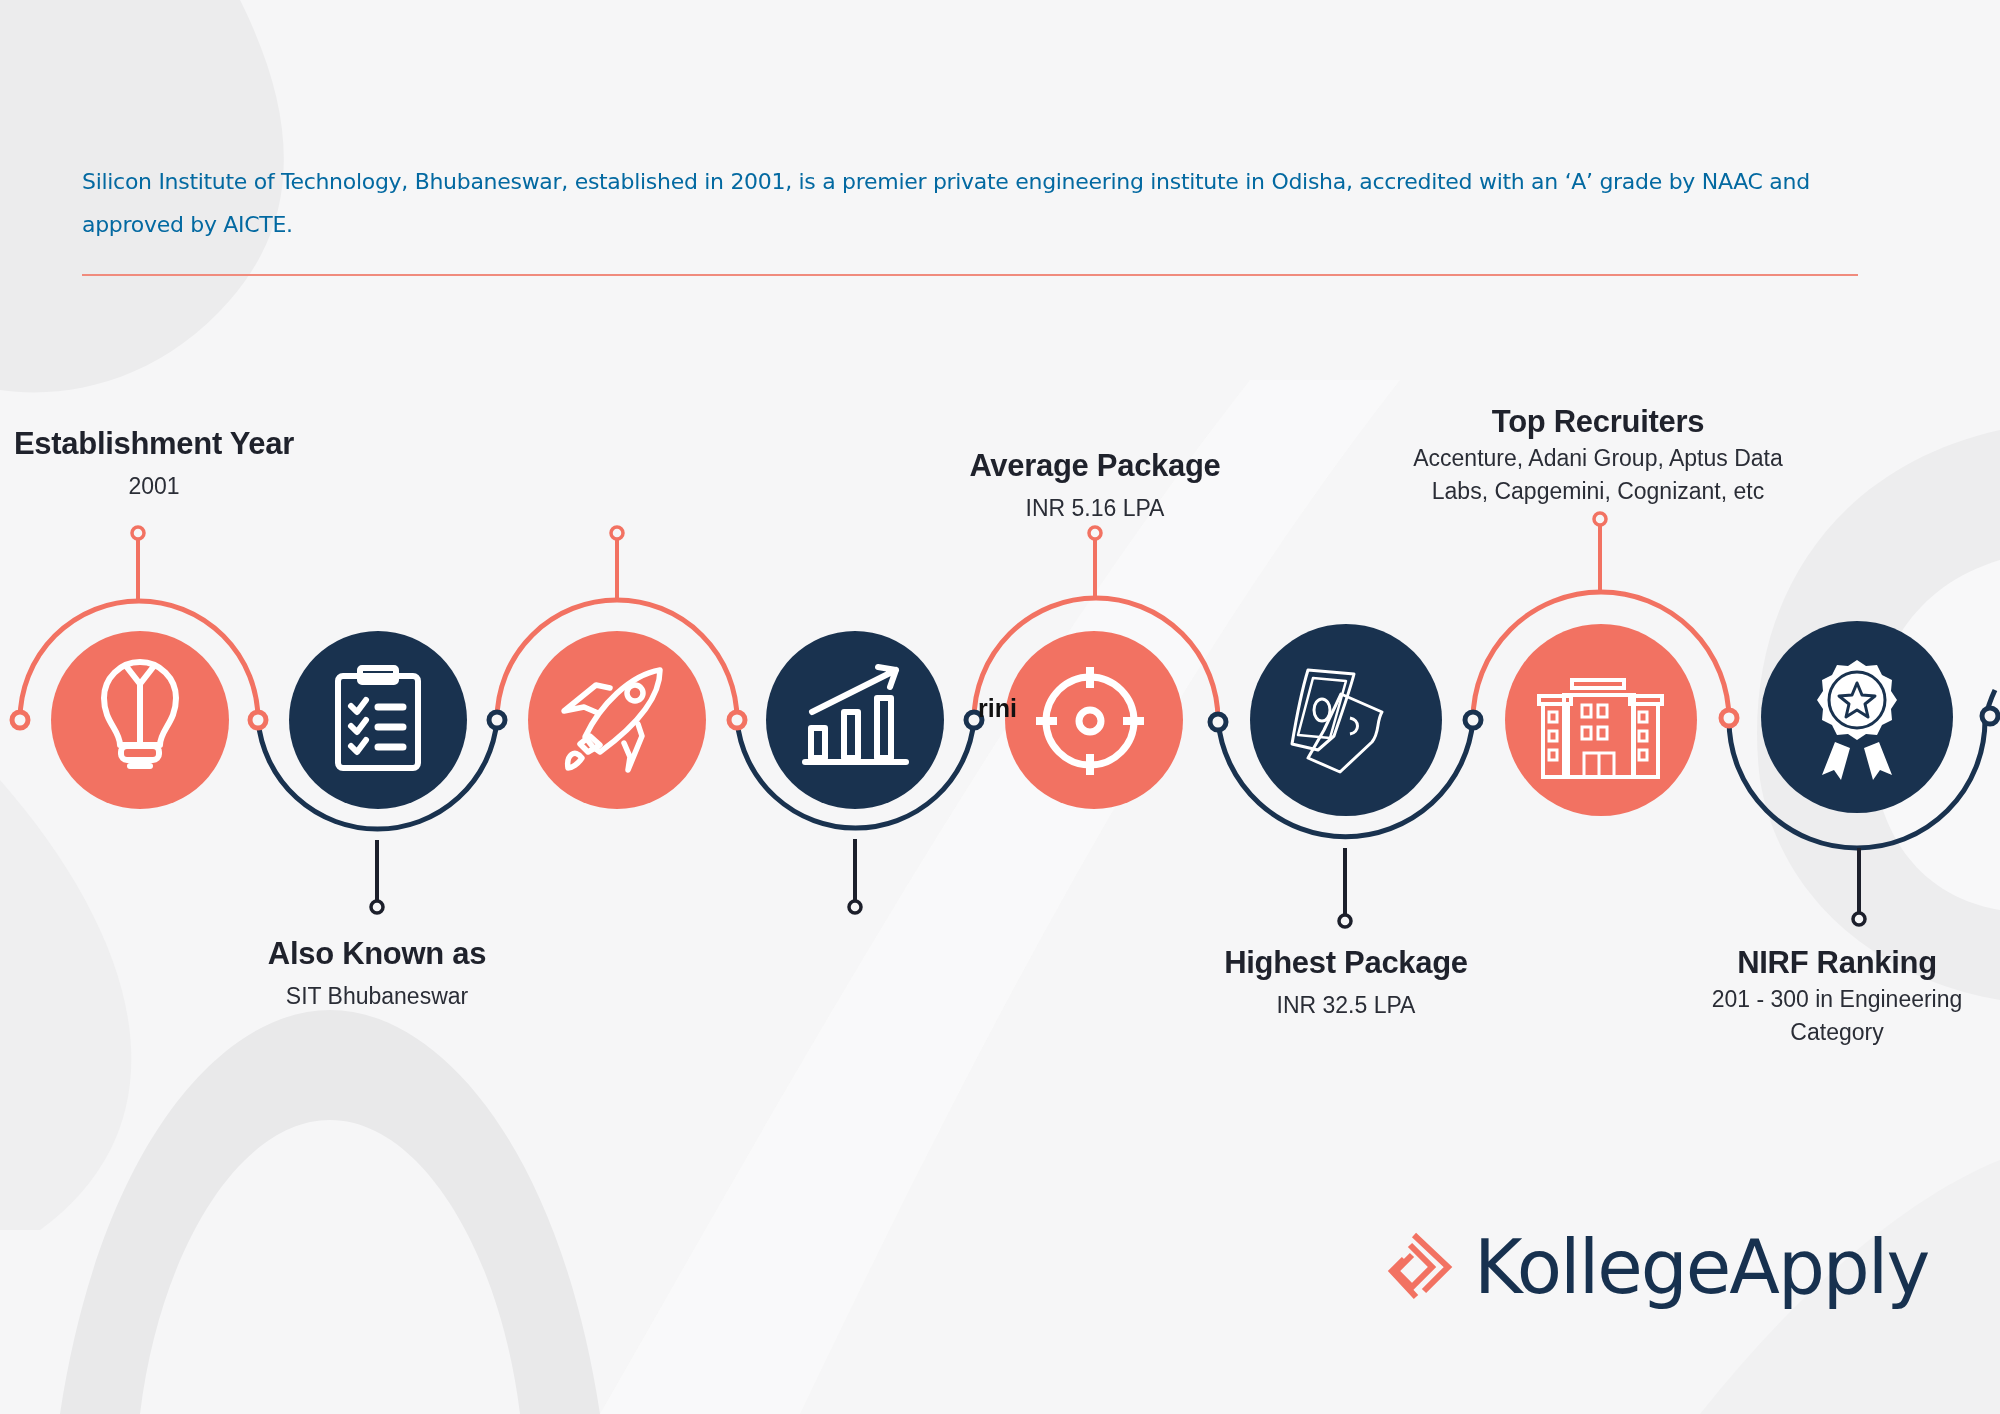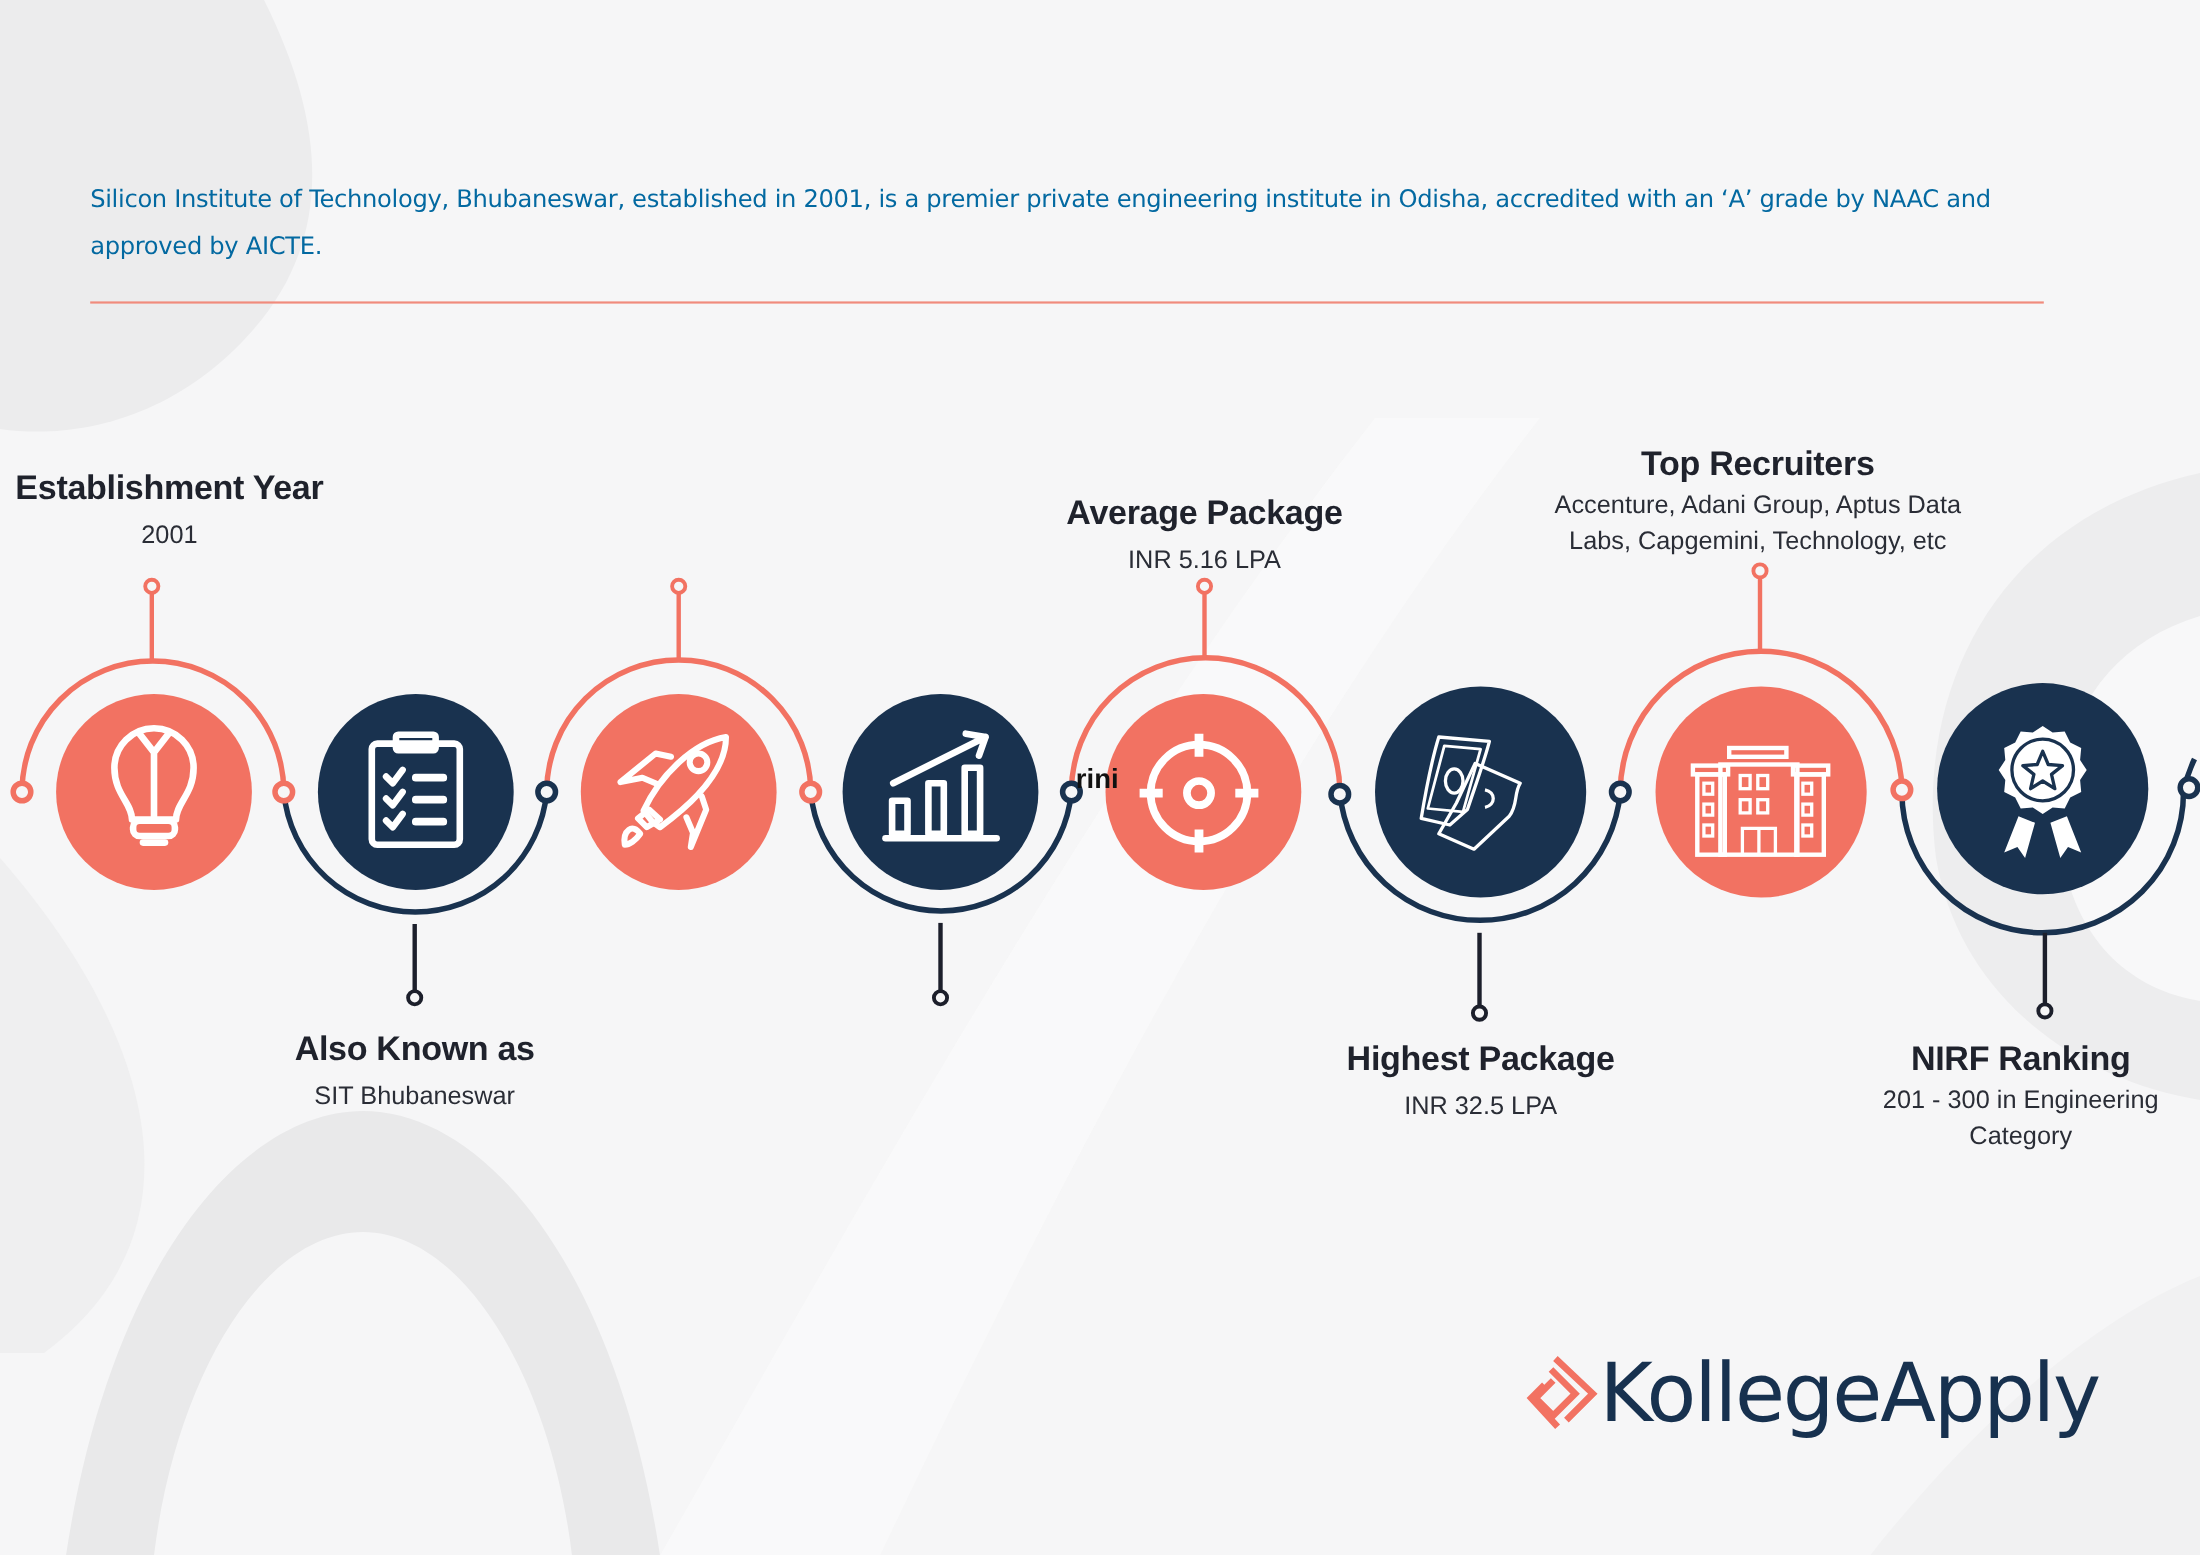--- a/index.html
+++ b/index.html
@@ -28,21 +28,21 @@
     color: #17314f; letter-spacing: -0.5px;
   }
   .card { position: absolute; text-align: center; transform: translateX(-50%); white-space: nowrap; }
   .card .h { font-weight: bold; font-size: 31px; color: #1f222c; letter-spacing: -0.3px; }
   .card .v { font-size: 23px; color: #2a2d36; line-height: 33px; margin-top: 8px; }
   .card.tight .v { margin-top: 2px; }
   .stray { position: absolute; left: 978px; top: 694px; font-weight: bold; font-size: 25px; color: #111; }
   .logo { position: absolute; left: 1386px; top: 1224px; display: flex; align-items: center; }
   .logo-text {
     font-family: "DejaVu Sans", sans-serif; font-size: 74px; color: #17314f;
-    letter-spacing: -2px; margin-left: 0;
+    letter-spacing: -2px; margin-left: 20px;
   }
 </style>
 </head>
 <body>
 
 <svg class="bg" width="2000" height="1414" viewBox="0 0 2000 1414">
   <rect width="2000" height="1414" fill="#f6f6f7"></rect>
   <path d="M 240 0 C 300 120 300 220 230 300 C 160 380 70 400 0 390 L 0 0 Z" fill="#ececed"></path>
   <path d="M 600 1414 C 780 1100 1000 700 1250 380 L 1400 380 C 1150 700 950 1100 800 1414 Z" fill="#fafafa" opacity="0.8"></path>
   <path d="M 0 780 C 140 940 190 1120 40 1230 L 0 1230 Z" fill="#efeff0"></path>
@@ -210,21 +210,21 @@
     <div class="h">Establishment Year</div>
     <div class="v">2001</div>
   </div>
   <div class="card" style="left:1095px; top:448px;">
     <div class="h">Average Package</div>
     <div class="v">INR 5.16 LPA</div>
   </div>
   <div class="card tight" style="left:1598px; top:404px;">
     <div class="h">Top Recruiters</div>
     <div class="v">Accenture, Adani Group, Aptus Data</div>
-    <div class="v" style="margin-top:0">Labs, Capgemini, Technology, etc</div>
+    <div class="v" style="margin-top:0">Labs, Capgemini, Cognizant, etc</div>
   </div>
 
   <div class="card" style="left:377px; top:936px;">
     <div class="h">Also Known as</div>
     <div class="v">SIT Bhubaneswar</div>
   </div>
   <div class="card" style="left:1346px; top:945px;">
     <div class="h">Highest Package</div>
     <div class="v">INR 32.5 LPA</div>
   </div>

